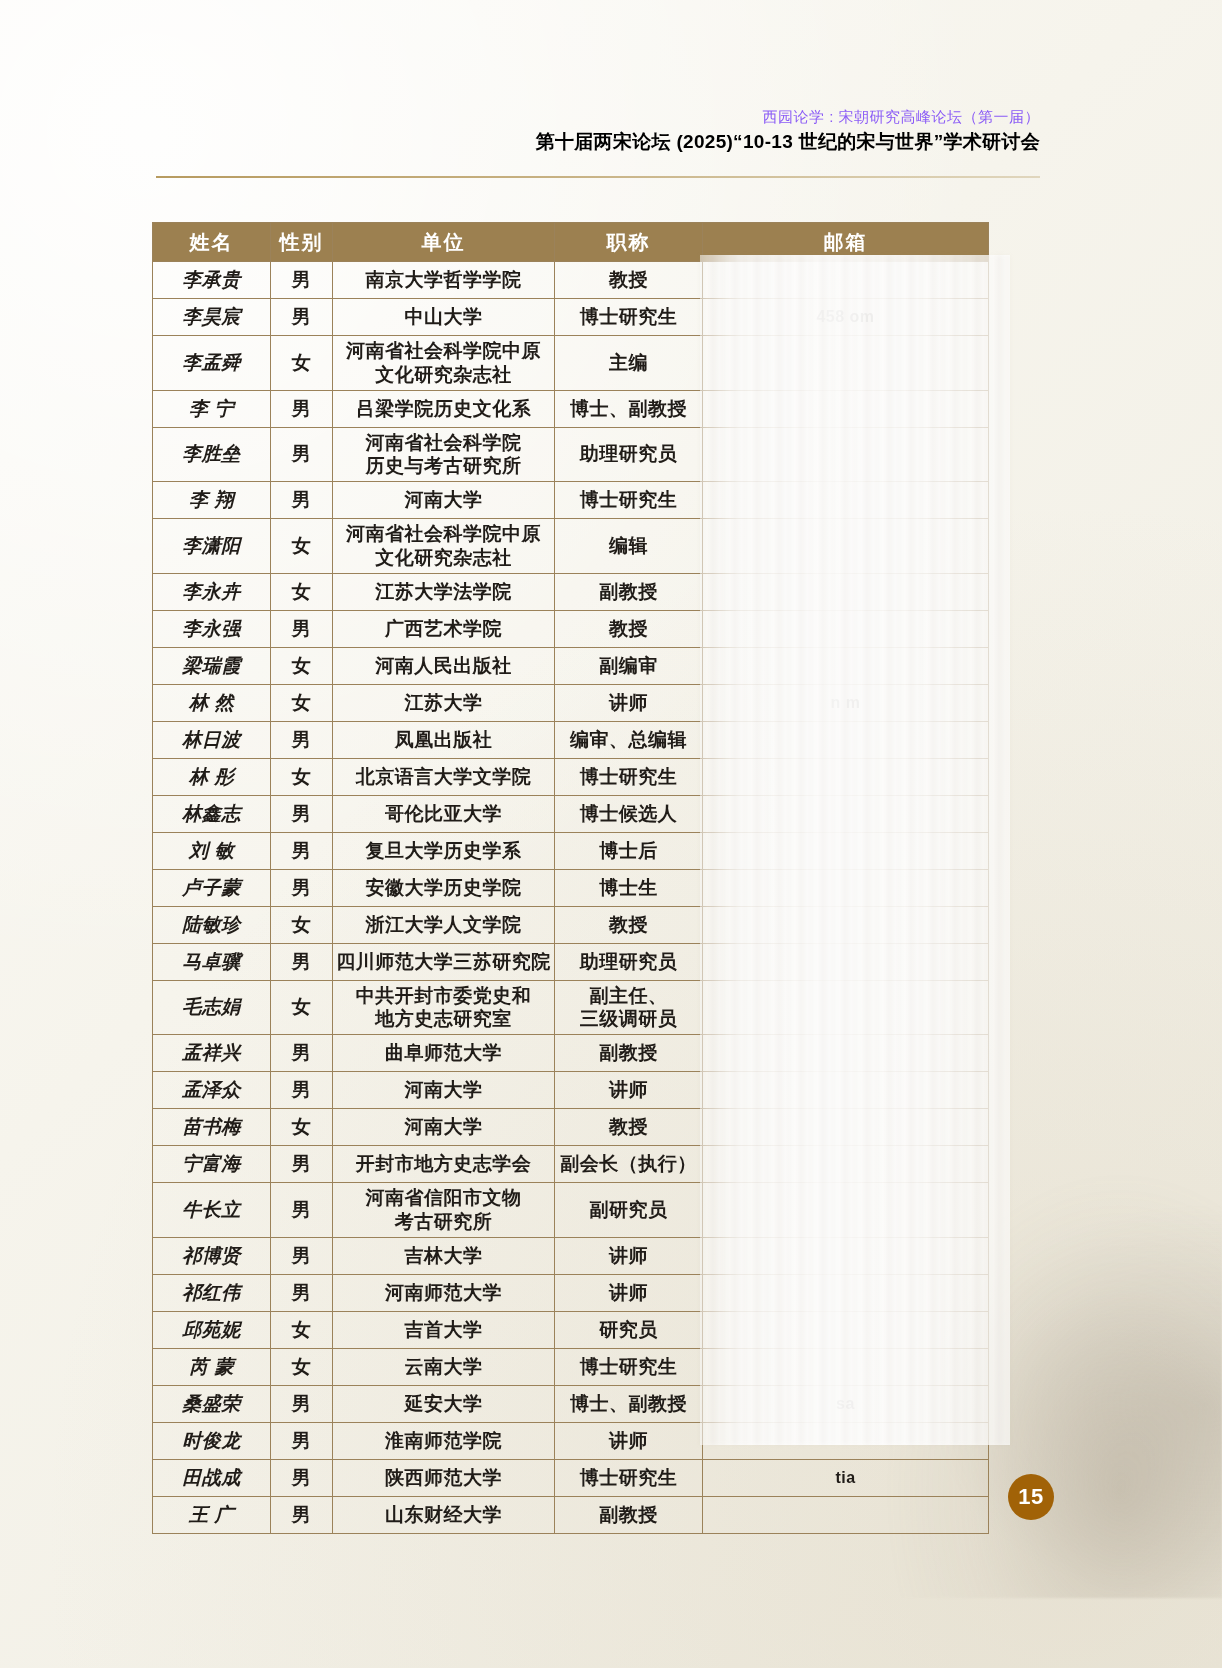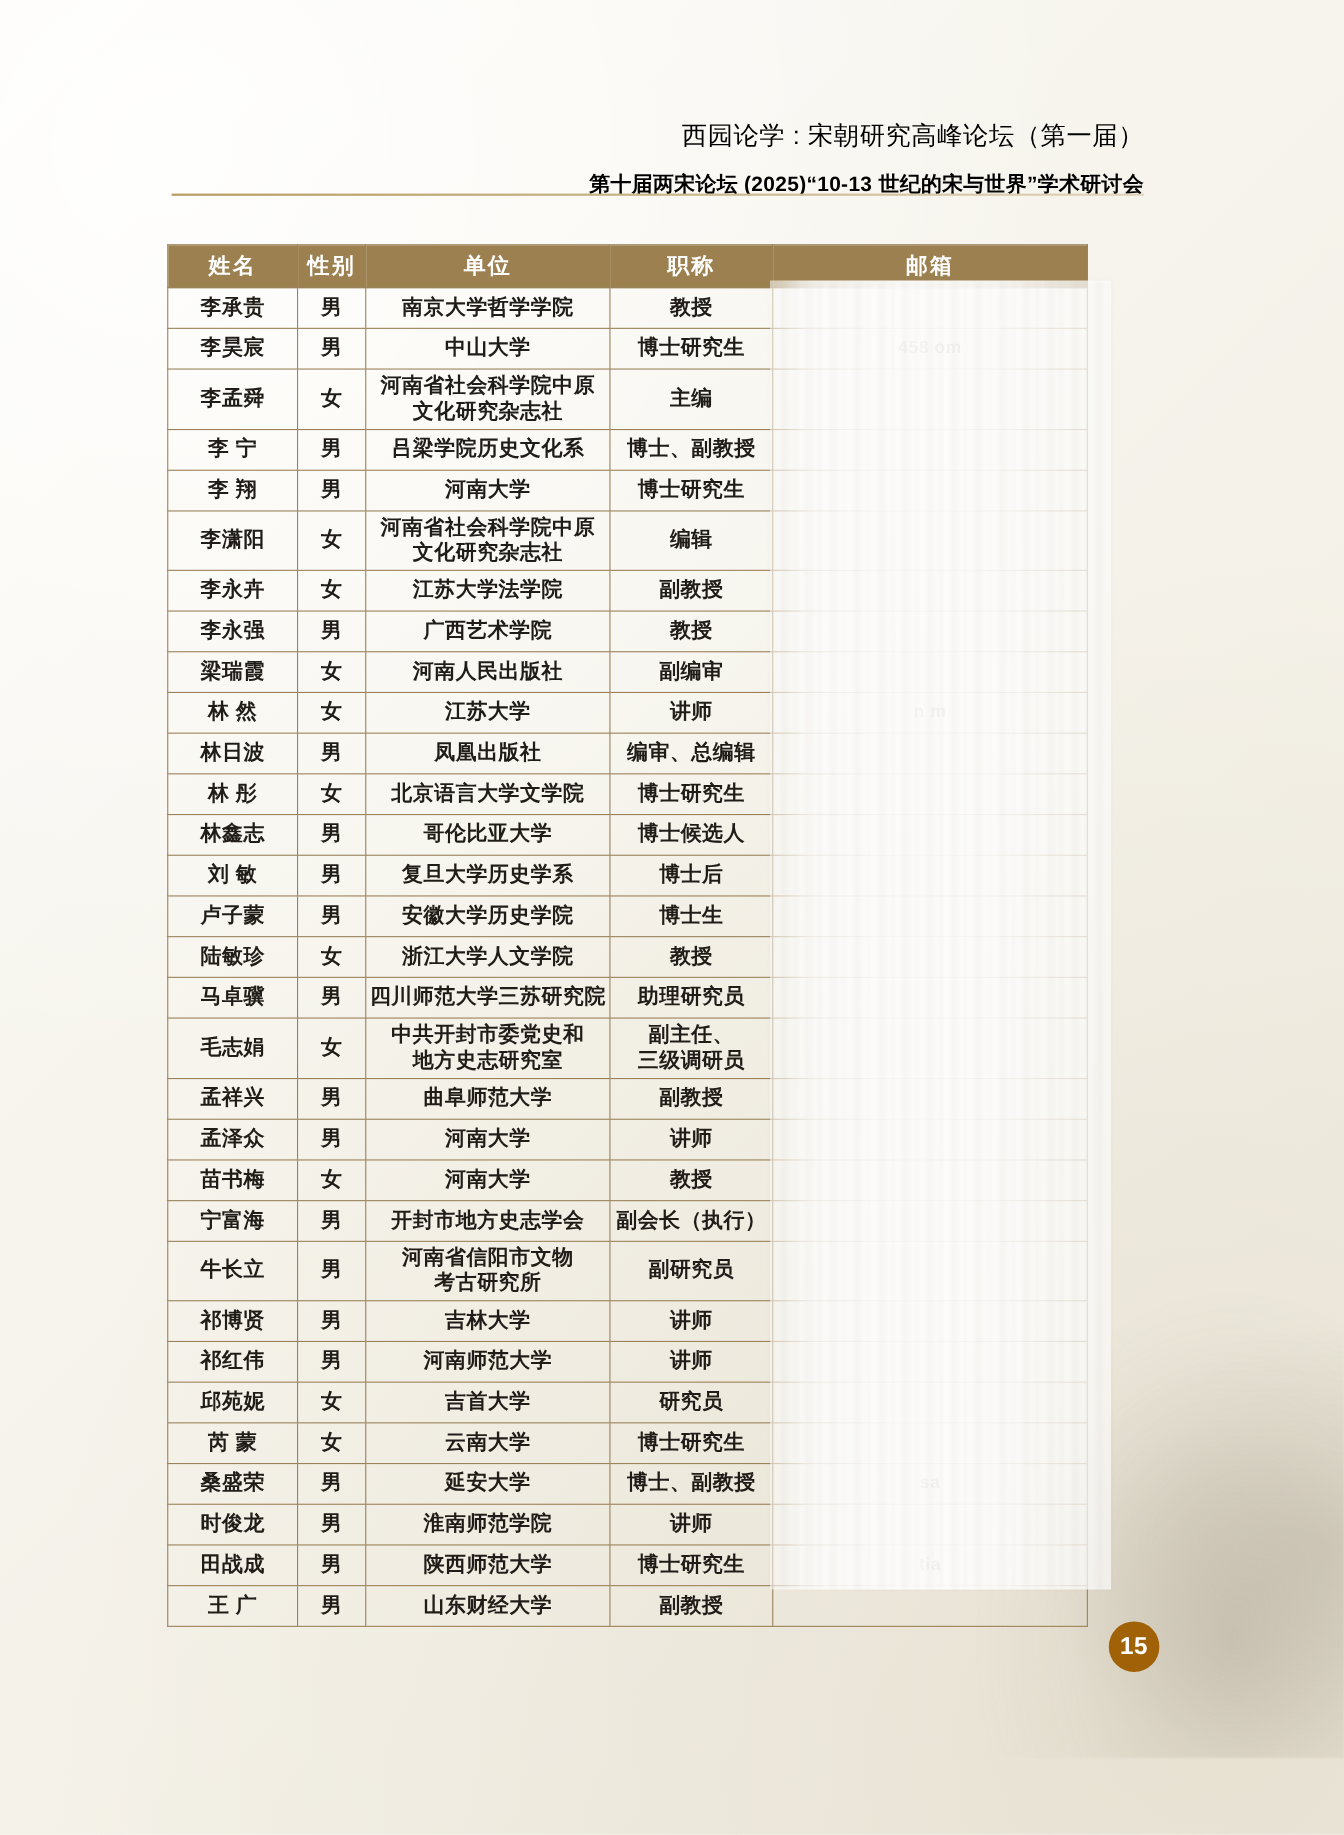--- a/index.html
+++ b/index.html
@@ -73,24 +73,24 @@
   
   .doc-header {
     position: absolute;
     top: 108px;
     left: 0;
     right: 0;
     text-align: right;
     padding-right: 182px;
   }
   .doc-header .line1 {
-    font-size: 23px;
+    font-size: 15px;
     letter-spacing: 0.5px;
-    color: #000000;
-    margin-bottom: 16px;
+    color: #8b5cf6;
+    margin-bottom: 2px;
   }
   .doc-header .line2 {
     font-size: 19px;
     letter-spacing: 0.3px;
     color: #000000;
     font-weight: 600;
   }
   .header-rule {
     position: absolute;
     top: 176px;
@@ -128,21 +128,21 @@
     height: 36px;
     font-size: 20px;
     letter-spacing: 2px;
   }
   table.roster td {
     height: 30px;
     padding: 3px 2px;
     font-weight: 600;
     letter-spacing: 0.5px;
   }
-  td.name { letter-spacing: 3px; }
+  td.name { letter-spacing: 3px; font-style: italic; }
   td.twoline { letter-spacing: 0.5px; }
   col.c-name   { width: 118px; }
   col.c-sex    { width: 62px; }
   col.c-unit   { width: 222px; }
   col.c-title  { width: 148px; }
   col.c-email  { width: 286px; }
 
   td.email {
     font-family: "Liberation Sans", "DejaVu Sans", sans-serif;
     font-size: 16px;
@@ -225,20 +225,27 @@
           <td class="email"></td>
         </tr>
         <tr>
           <td class="name">李 宁</td>
           <td class="sex">男</td>
           <td class="unit">吕梁学院历史文化系</td>
           <td class="title">博士、副教授</td>
           <td class="email"></td>
         </tr>
         <tr>
+          <td class="name">李胜垒</td>
+          <td class="sex">男</td>
+          <td class="unit twoline">河南省社会科学院<br>历史与考古研究所</td>
+          <td class="title">助理研究员</td>
+          <td class="email"></td>
+        </tr>
+        <tr>
           <td class="name">李 翔</td>
           <td class="sex">男</td>
           <td class="unit">河南大学</td>
           <td class="title">博士研究生</td>
           <td class="email"></td>
         </tr>
         <tr>
           <td class="name">李潇阳</td>
           <td class="sex">女</td>
           <td class="unit twoline">河南省社会科学院中原<br>文化研究杂志社</td>

